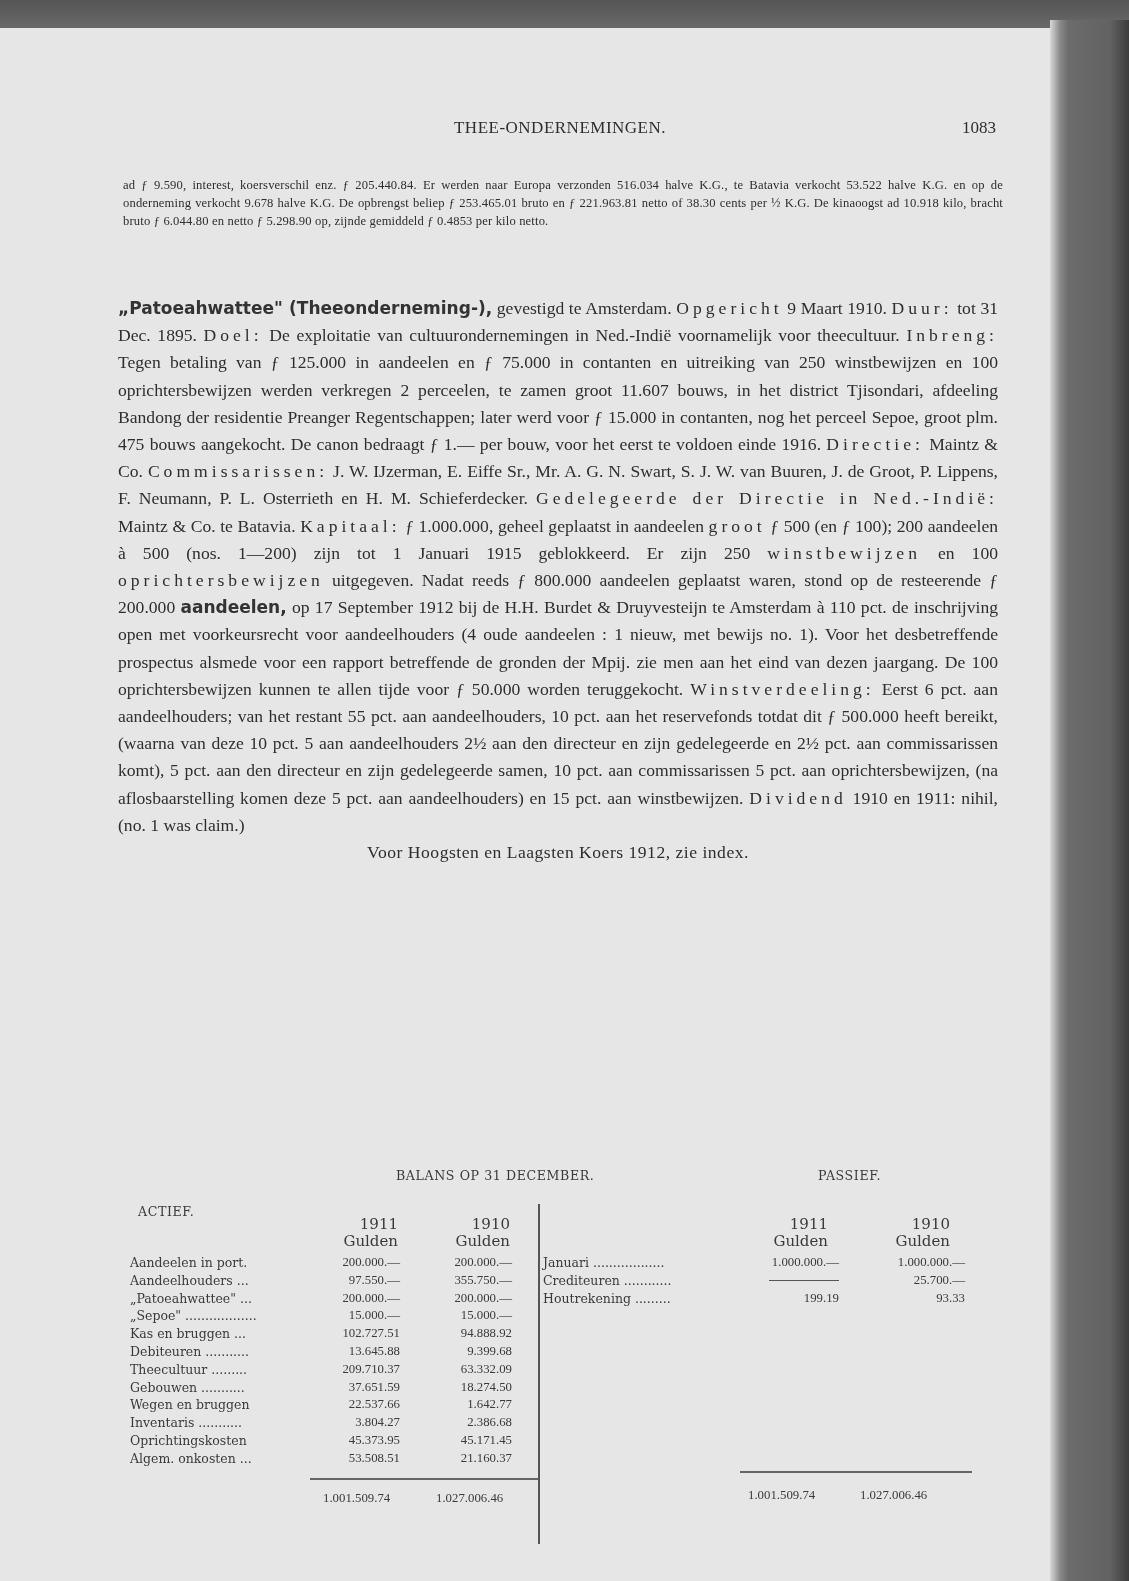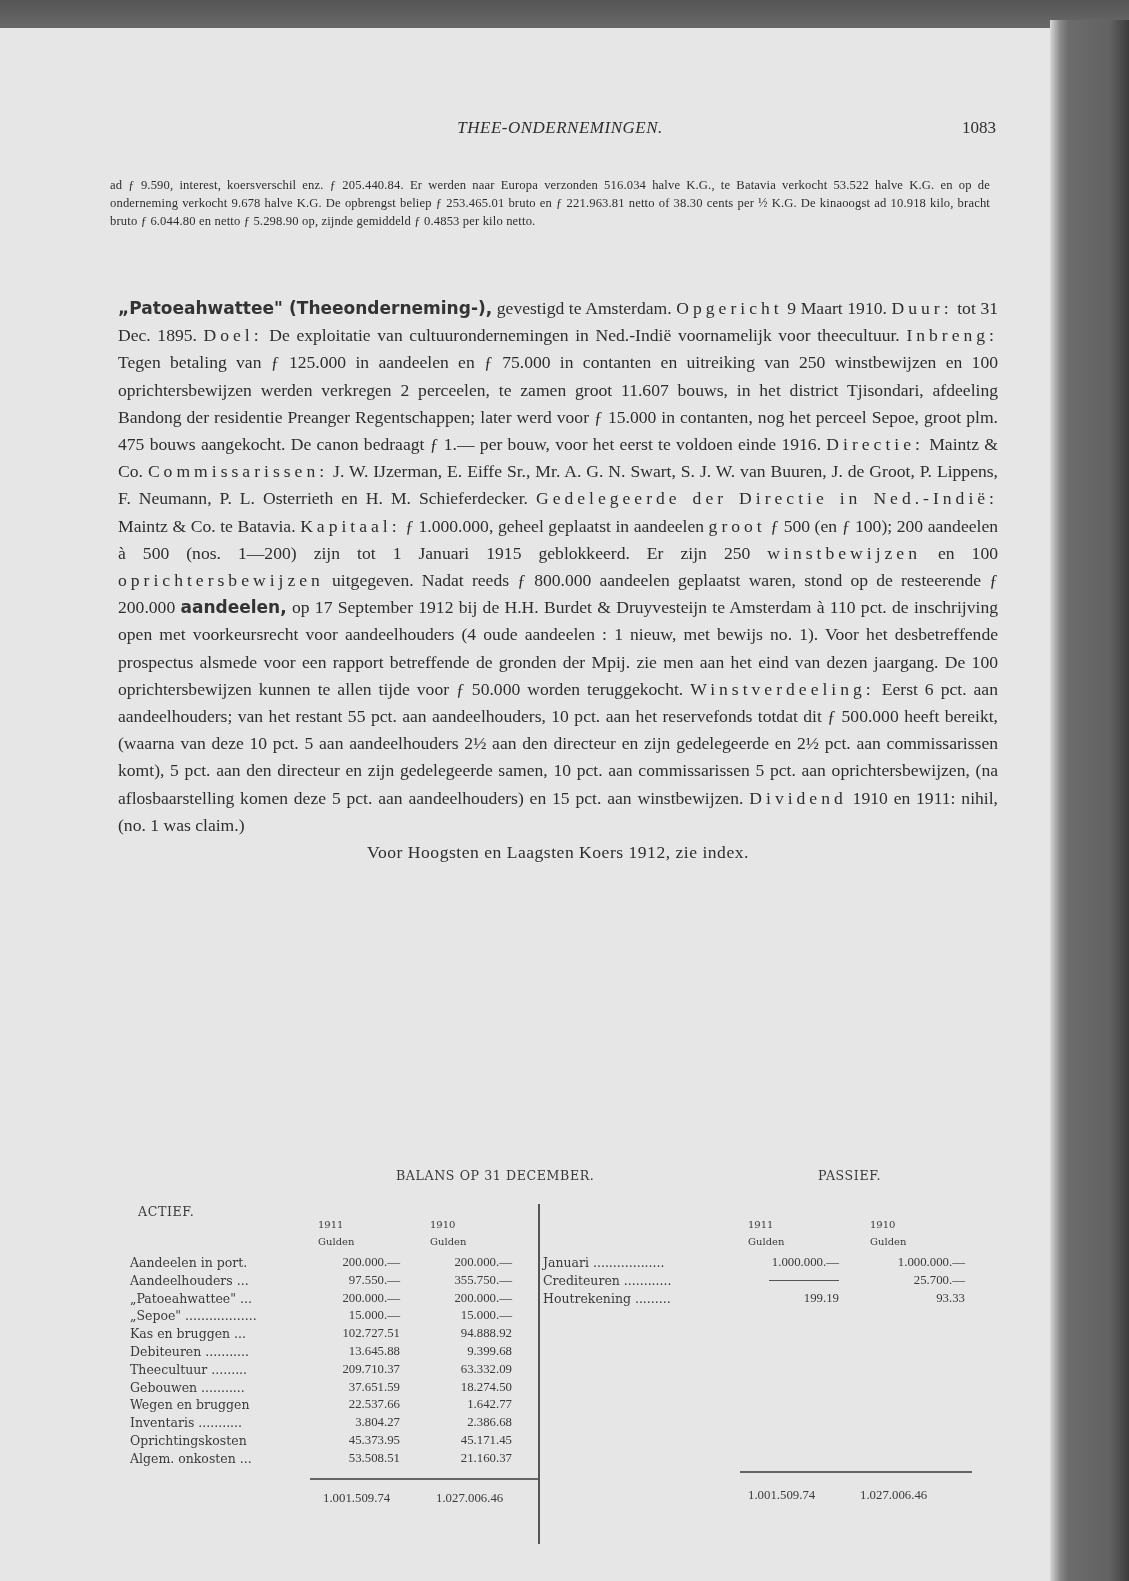--- a/index.html
+++ b/index.html
@@ -21,27 +21,27 @@
   .page-edge {
     position:absolute; left:1050px; top:20px; width:79px; height:1561px;
     background:linear-gradient(90deg,#d8d8d8 0px,#a9a9a9 6px,#8a8a8a 10px,#6c6c6c 18px,#626262 60px,#3c3c3c 79px);
   }
   .running-head {
     position:absolute; top:118px; left:120px; width:880px; height:24px;
     font-family:"Liberation Serif",serif;
   }
   .running-title {
     position:absolute; left:0; right:0; text-align:center;
-    font-style:italic; font-size:17px; letter-spacing:0.5px; top:0;
+    font-size:17px; letter-spacing:0.5px; top:0;
   }
   .page-number {
     position:absolute; right:4px; top:0; font-size:17px;
   }
   .small-para {
-    position:absolute; left:110px; top:176px; width:880px;
+    position:absolute; left:123px; top:176px; width:880px;
     font-family:"Liberation Serif",serif;
     font-size:12.6px; line-height:18.2px; text-align:justify;
     letter-spacing:0.15px;
   }
   .main {
     position:absolute; left:118px; top:295px; width:880px;
     font-family:"Liberation Serif",serif;
     font-size:17.6px; line-height:27.2px; text-align:justify;
   }
   .main p { margin:0; }
@@ -54,21 +54,21 @@
 
   
   .balance {
     position:absolute; left:118px; top:1168px; width:880px; height:400px;
     font-family:"DejaVu Serif",serif; color:#3a3a3a;
   }
   .bal-head { position:absolute; top:0; font-size:12.6px; letter-spacing:0.6px; }
   .bal-actief { left:20px;margin-top:36px; }
   .bal-title { left:278px; }
   .bal-passief { left:700px; }
-  .col-head { position:absolute; font-size:10px; text-align:left; line-height:17px; }
+  .col-head { position:absolute; font-size:15px; text-align:right; line-height:17px; }
   .divider { position:absolute; left:420px; top:36px; width:1.5px; height:340px; background:#555; }
   .rows { position:absolute; font-size:12.5px; line-height:17.8px; }
   .row { position:relative; height:17.8px; white-space:nowrap; }
   .row .lbl { position:absolute; left:0; }
   .row .v1, .row .v2 { position:absolute; text-align:right; font-family:"Liberation Serif",serif; font-size:12.8px; }
   .left-rows { left:12px; top:86px; width:400px; }
   .left-rows .v1 { left:170px; width:100px; }
   .left-rows .v2 { left:280px; width:102px; }
   .right-rows { left:425px; top:86px; width:430px; }
   .right-rows .v1 { left:192px; width:104px; }

